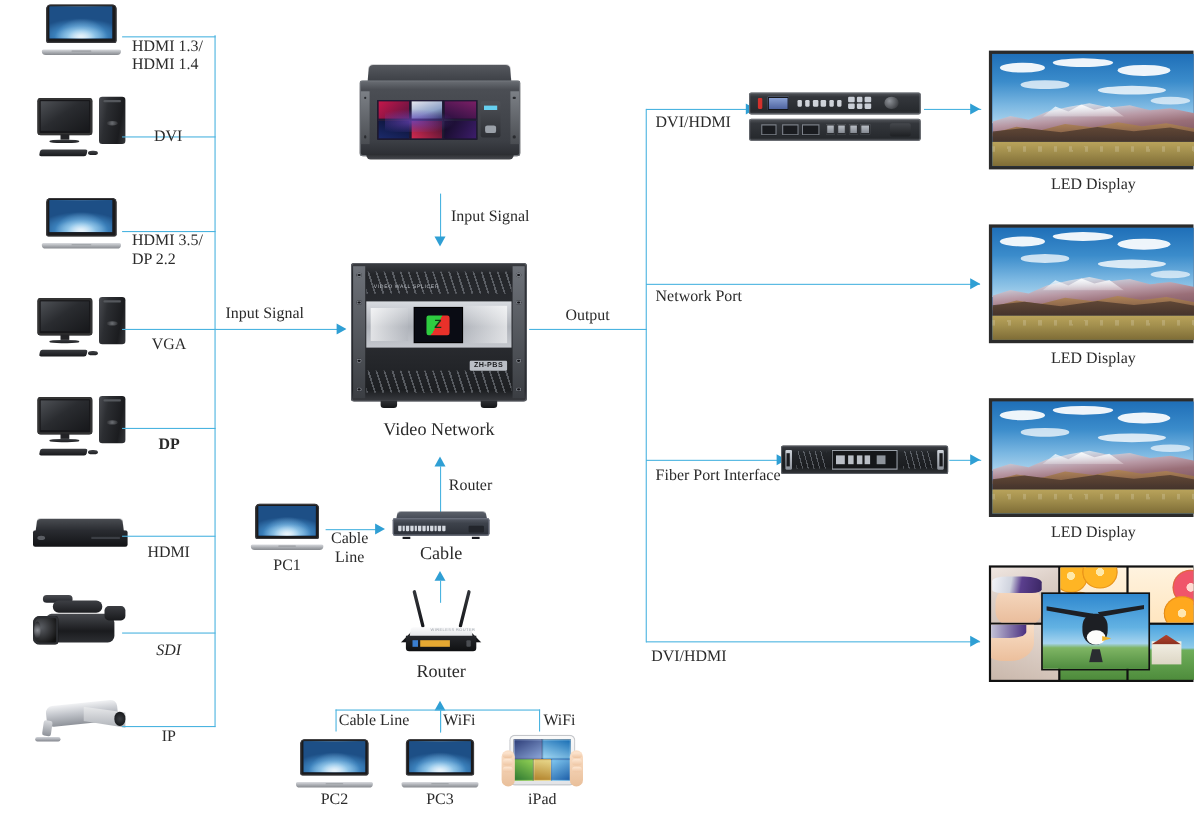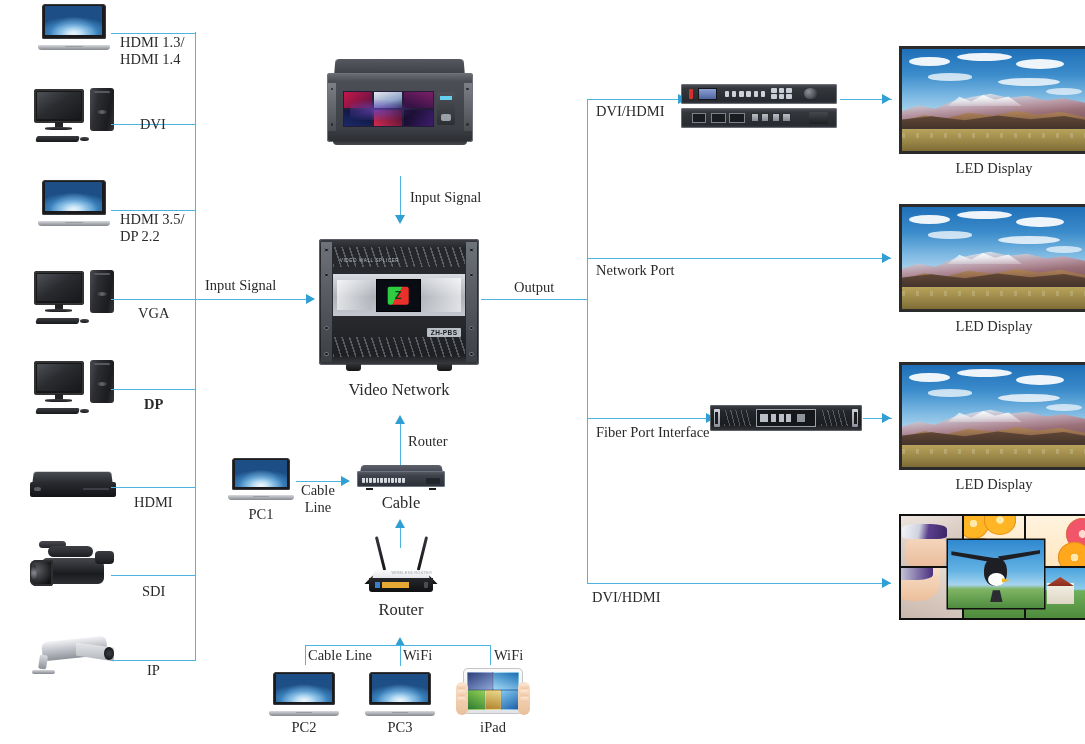--- a/index.html
+++ b/index.html
@@ -457,21 +457,21 @@
   <div class="lbl" style="left:118px;top:494px;">HDMI</div>
 
   <div class="cam" style="left:12px;top:538px;width:90px;height:56px;">
     <div class="mic"></div>
     <div class="hand"></div>
     <div class="body"></div>
     <div class="vf"></div>
     <div class="lens"></div>
   </div>
   <div class="hline" style="left:95px;top:575px;width:85px;"></div>
-  <div class="lbl" style="left:126px;top:583px;">SDI</div>
+  <div class="lbl" style="left:126px;top:583px;font-style:italic;">SDI</div>
 
   <div class="ipcam" style="left:14px;top:628px;width:88px;height:48px;">
     <div class="tube"></div>
     <div class="hood"></div>
     <div class="lens"></div>
     <div class="brkt"></div>
     <div class="base"></div>
   </div>
   <div class="hline" style="left:95px;top:660px;width:85px;"></div>
   <div class="lbl" style="left:131px;top:662px;">IP</div>

